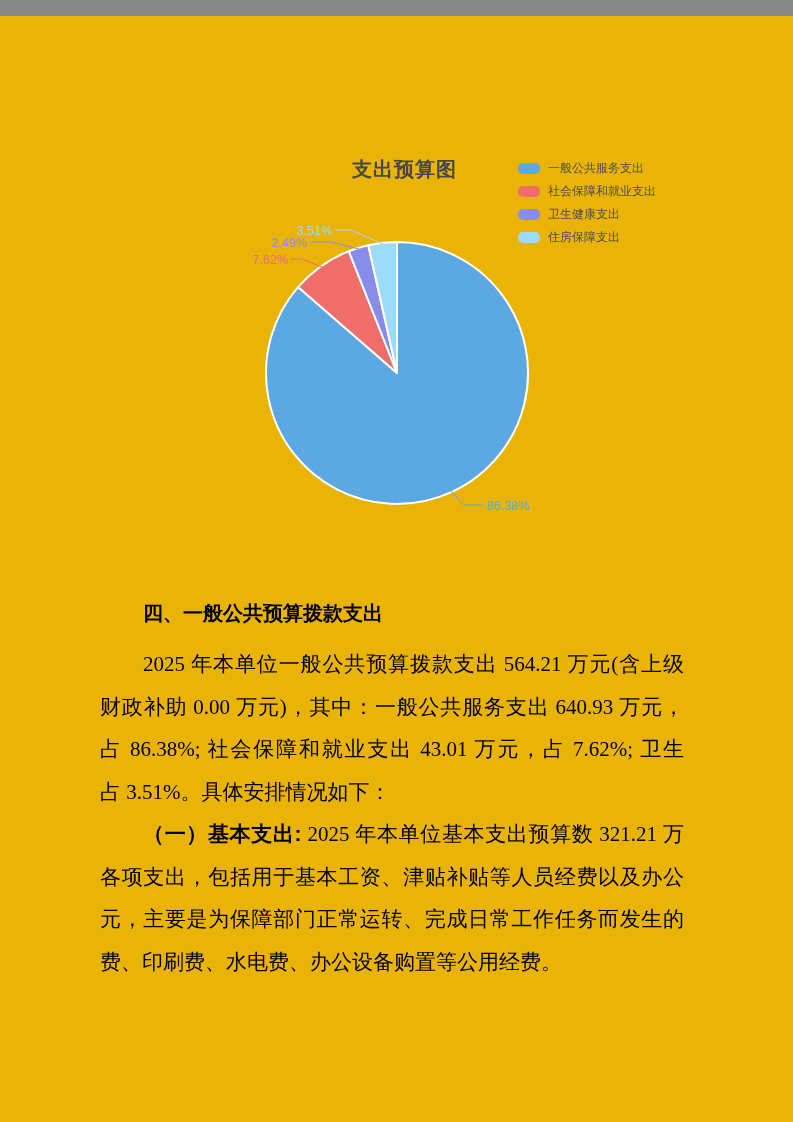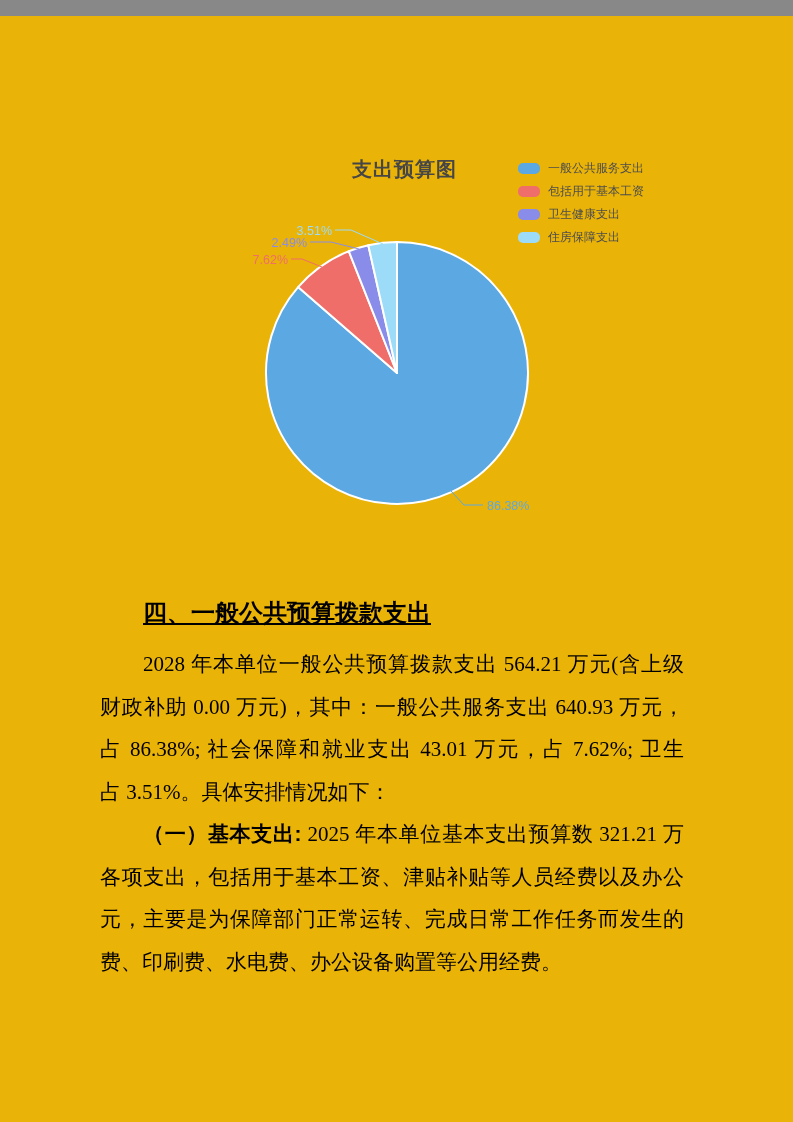--- a/index.html
+++ b/index.html
@@ -18,22 +18,22 @@
   .legend-item{display:flex;align-items:center;height:23px;}
   .legend-chip{width:22px;height:11px;border-radius:5px;margin-right:8px;flex:0 0 auto;}
   .legend-label{font-size:12px;color:#4d4d4d;white-space:nowrap;}
   
   .textblock{
     position:absolute;left:100px;top:584px;width:584px;color:#000;
     font-family:"Liberation Serif","DejaVu Serif",serif;
   }
   .doc-heading{
     font-family:"Liberation Sans",sans-serif;
-    font-weight:700;font-size:24px;color:#000;
-    height:43px;line-height:26px;padding-left:43px;text-decoration:underline;
+    font-weight:700;font-size:20px;color:#000;
+    height:43px;line-height:26px;padding-left:43px;
   }
   .line{
     font-size:21px;height:42.5px;line-height:42.5px;
     text-align:justify;text-align-last:justify;
   }
   .line.short{text-align:center;text-align-last:left;}
   .line.indent{text-indent:43px;}
   .lead-bold{font-family:Liberation Sans, sans-serif;font-weight:700;}
 </style>
 </head>
@@ -58,36 +58,36 @@
       <text x="332" y="218.5" fill="#9CDCF8" text-anchor="end" font-size="12.5" font-family="&quot;Liberation Sans&quot;, sans-serif">3.51%</text>
     </svg>
 
   <div class="legend">
     <div class="legend-item">
       <span class="legend-chip" style="background: rgb(92, 168, 226);"></span>
       <span class="legend-label">一般公共服务支出</span>
     </div>
     <div class="legend-item">
       <span class="legend-chip" style="background: rgb(239, 110, 106);"></span>
-      <span class="legend-label">包括用于基本工资</span>
+      <span class="legend-label">社会保障和就业支出</span>
     </div>
     <div class="legend-item">
       <span class="legend-chip" style="background: rgb(137, 140, 232);"></span>
       <span class="legend-label">卫生健康支出</span>
     </div>
     <div class="legend-item">
       <span class="legend-chip" style="background: rgb(156, 220, 248);"></span>
       <span class="legend-label">住房保障支出</span>
     </div>
   </div>
 
   <div class="textblock">
     <div class="doc-heading">四、一般公共预算拨款支出</div>
 
-    <div class="line indent">2028 年本单位一般公共预算拨款支出 564.21 万元(含上级</div>
+    <div class="line indent">2025 年本单位一般公共预算拨款支出 564.21 万元(含上级</div>
     <div class="line">财政补助 0.00 万元)，其中：一般公共服务支出 640.93 万元，</div>
     <div class="line">占 86.38%; 社会保障和就业支出 43.01 万元，占 7.62%; 卫生</div>
     <div class="line short">占 3.51%。具体安排情况如下：</div>
 
     <div class="line indent">
       <span class="lead-bold">（一）基本支出:</span><span> 2025 年本单位基本支出预算数 321.21 万</span>
     </div>
     <div class="line">各项支出，包括用于基本工资、津贴补贴等人员经费以及办公</div>
     <div class="line">元，主要是为保障部门正常运转、完成日常工作任务而发生的</div>
     <div class="line short">费、印刷费、水电费、办公设备购置等公用经费。</div>

